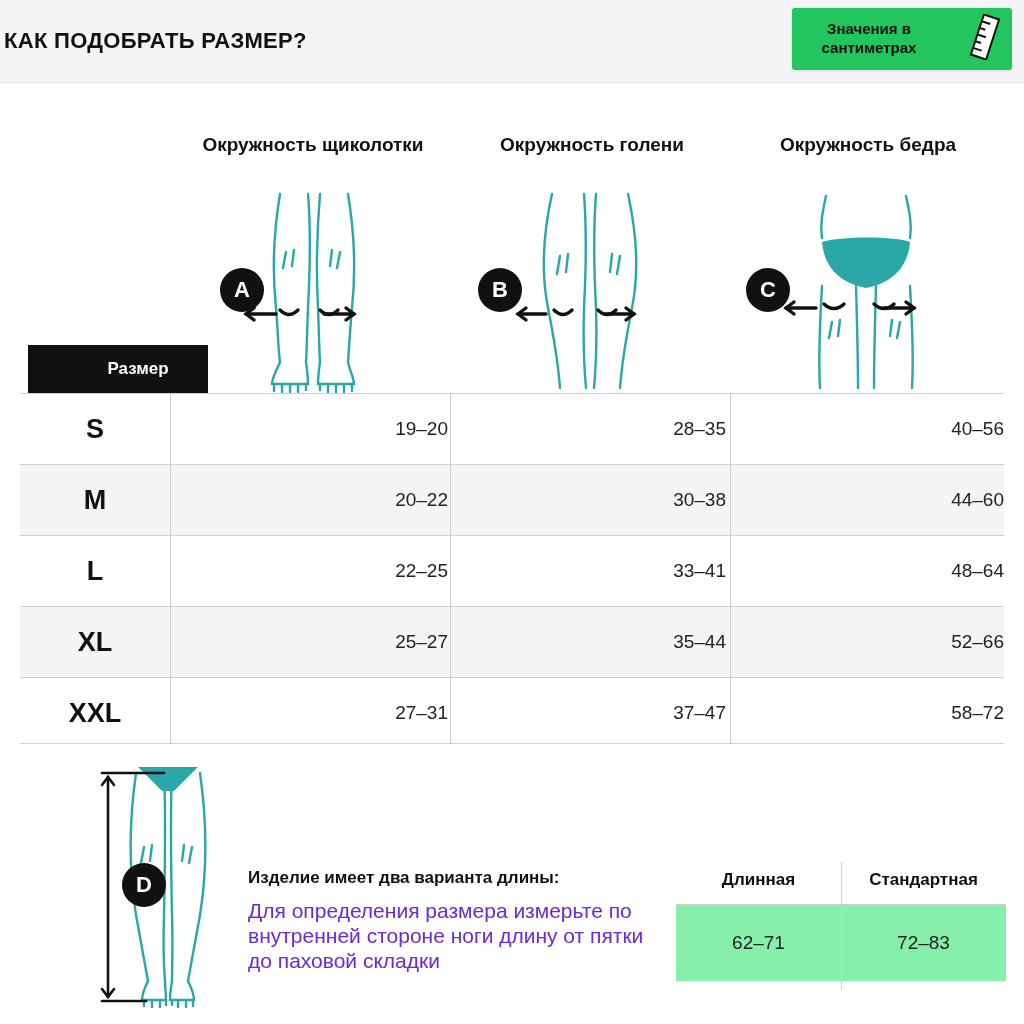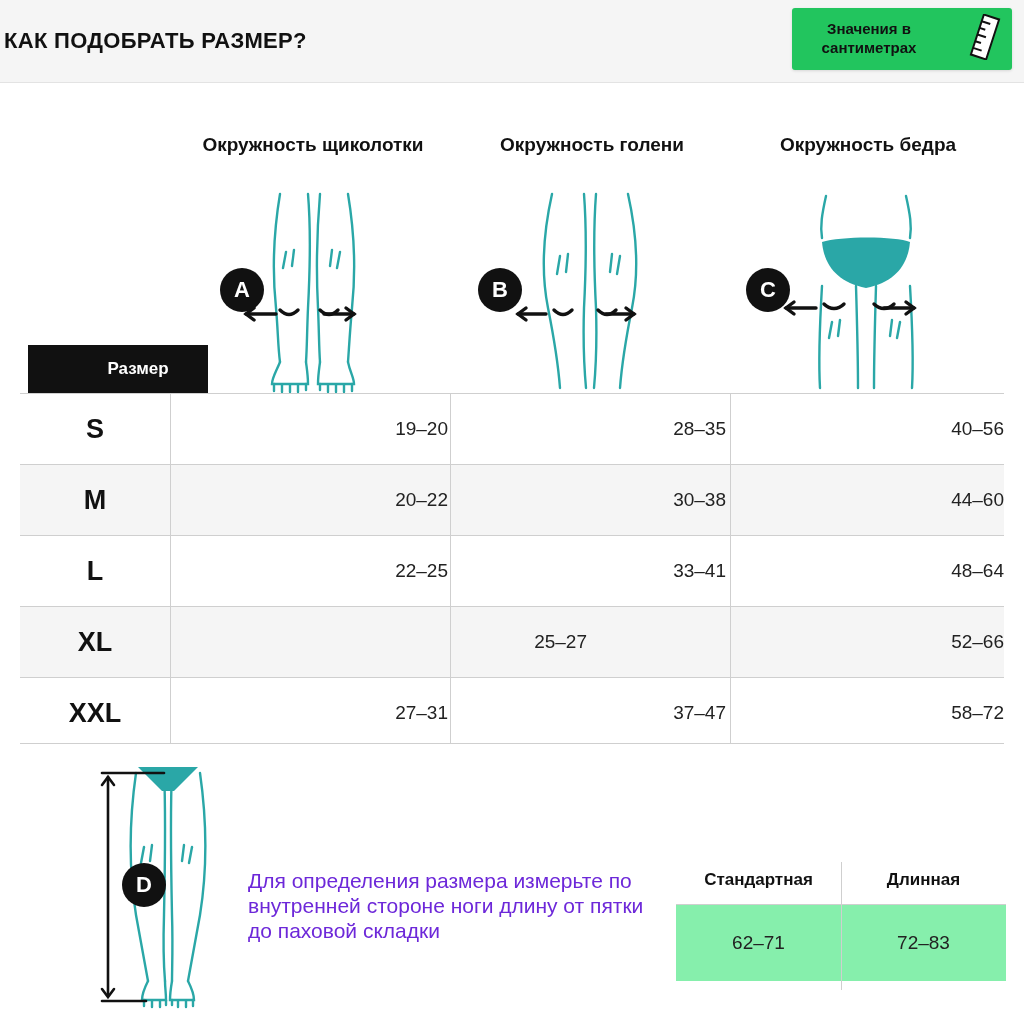--- a/index.html
+++ b/index.html
@@ -365,20 +365,21 @@
   </div>
   <div class="row">
     <div class="c-size">L</div>
     <div class="c-val">22–25</div>
     <div class="c-val">33–41</div>
     <div class="c-val">48–64</div>
   </div>
   <div class="row alt">
     <div class="c-size">XL</div>
     <div class="c-val">25–27</div>
+    <div class="c-val">35–44</div>
     <div class="c-val">52–66</div>
   </div>
   <div class="row">
     <div class="c-size">XXL</div>
     <div class="c-val">27–31</div>
     <div class="c-val">37–47</div>
     <div class="c-val">58–72</div>
   </div>
 </div>
 <div class="vline v1"></div>
@@ -408,26 +409,27 @@
       <path d="M22 246 h44"></path>
       <path d="M28 22 v218"></path>
       <path d="M22 30 l6 -8 6 8"></path>
       <path d="M22 234 l6 8 6 -8"></path>
     </g>
   </svg>
   <div class="marker d">D</div>
 </div>
 
 <div class="bottom-text">
+  <p class="lead">Изделие имеет два варианта длины:</p>
   <p class="desc">Для определения размера измерьте по внутренней стороне ноги длину от пятки до паховой складки</p>
 </div>
 
 <div class="len-table">
   <div class="len-head">
+    <div>Длинная</div>
     <div>Стандартная</div>
-    <div>Длинная</div>
   </div>
   <div class="len-body">
     <div>62–71</div>
     <div>72–83</div>
   </div>
 </div>
 <div class="len-vline"></div>
 
 </body></html>

